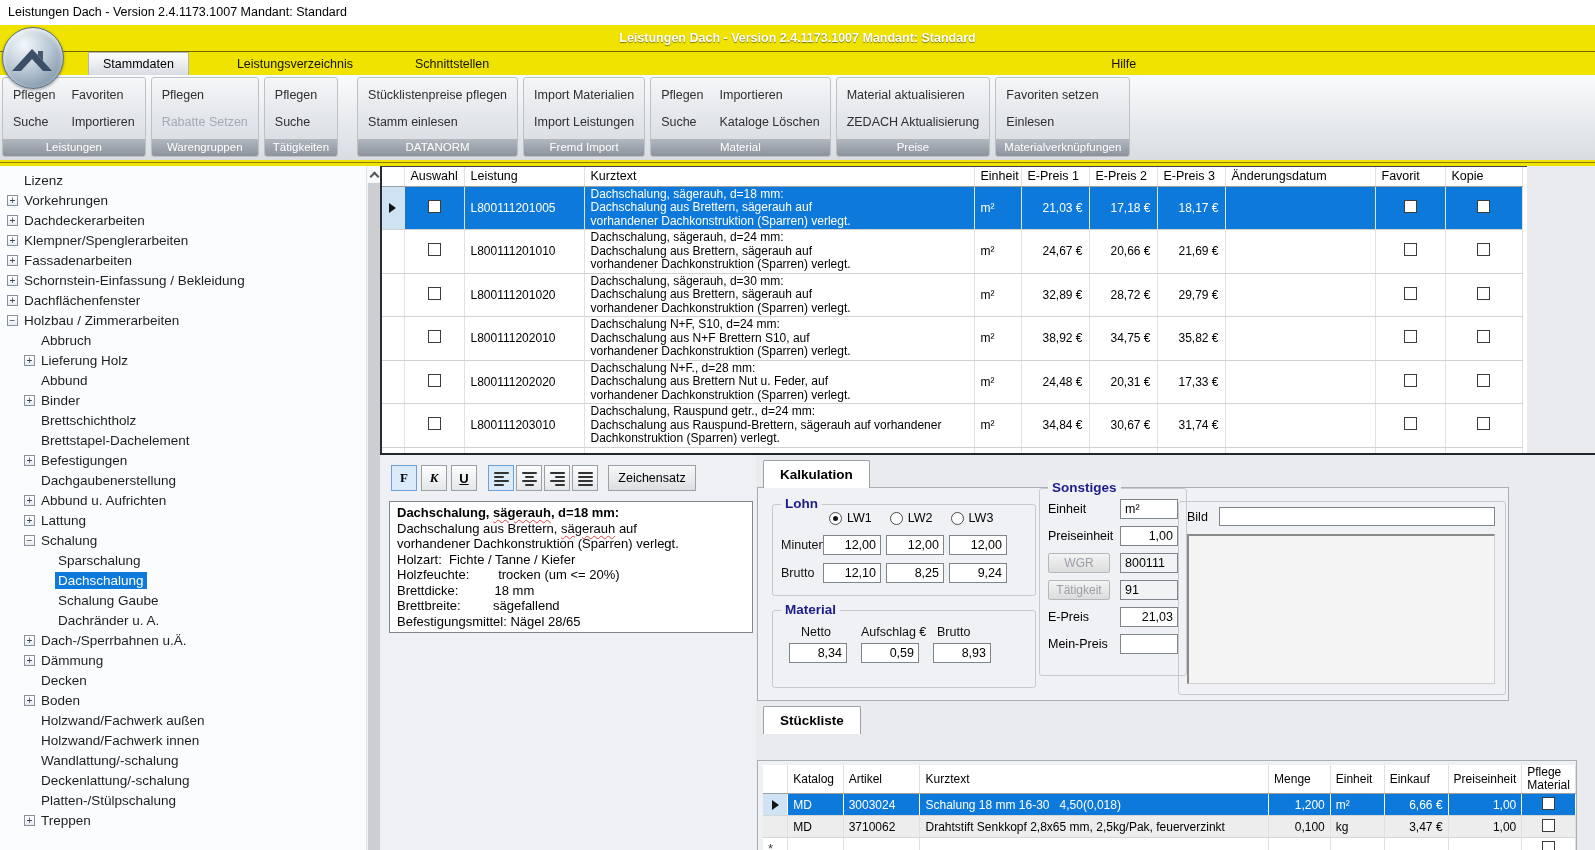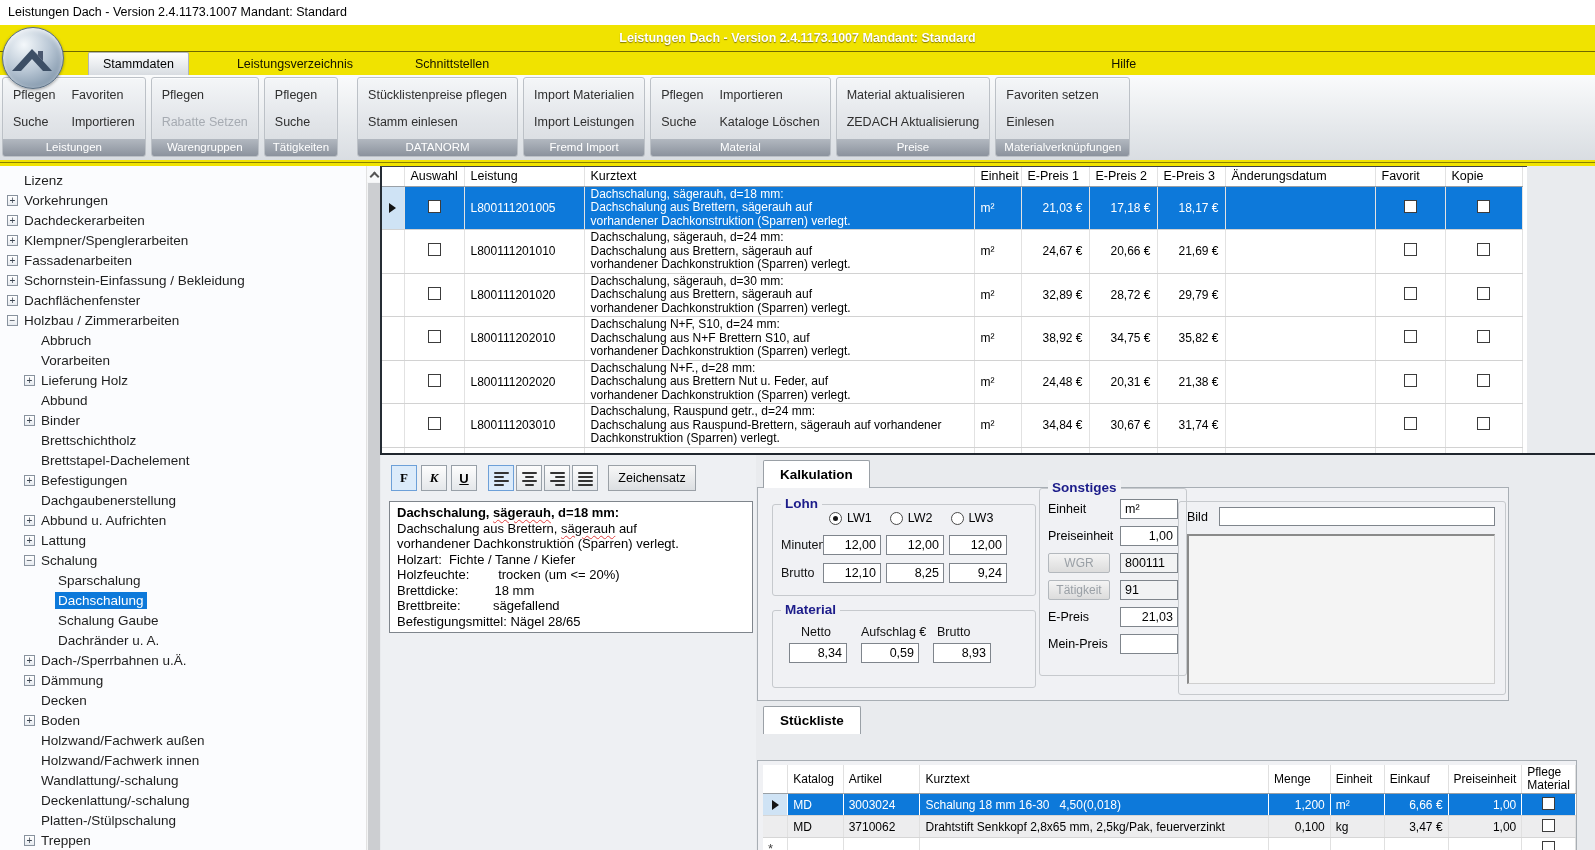--- a/index.html
+++ b/index.html
@@ -275,24 +275,20 @@
       </div>
       <div class="tree-item lvl0">
         <span class="expander">−</span>
         <span class="tree-label">Holzbau / Zimmerarbeiten</span>
       </div>
       <div class="tree-item lvl1">
         <span class="exp-spacer"></span>
         <span class="tree-label">Abbruch</span>
       </div>
       <div class="tree-item lvl1">
-        <span class="exp-spacer"></span>
-        <span class="tree-label">Vorarbeiten</span>
-      </div>
-      <div class="tree-item lvl1">
         <span class="expander">+</span>
         <span class="tree-label">Lieferung Holz</span>
       </div>
       <div class="tree-item lvl1">
         <span class="exp-spacer"></span>
         <span class="tree-label">Abbund</span>
       </div>
       <div class="tree-item lvl1">
         <span class="expander">+</span>
         <span class="tree-label">Binder</span>
@@ -484,21 +480,21 @@
           <tr>
             <td class="c-sel"></td>
             <td class="c-chk"><span class="checkbox"></span></td>
             <td class="c-code">L800111202020</td>
             <td class="c-kurz">Dachschalung N+F., d=28 mm:
 Dachschalung aus Brettern Nut u. Feder, auf
 vorhandener Dachkonstruktion (Sparren) verlegt.</td>
             <td class="c-unit">m²</td>
             <td class="c-price">24,48 €</td>
             <td class="c-price">20,31 €</td>
-            <td class="c-price">21,38 €</td>
+            <td class="c-price">17,33 €</td>
             <td class="c-date"></td>
             <td class="c-chk"><span class="checkbox"></span></td>
             <td class="c-chk"><span class="checkbox"></span></td>
           </tr>
           <tr>
             <td class="c-sel"></td>
             <td class="c-chk"><span class="checkbox"></span></td>
             <td class="c-code">L800111203010</td>
             <td class="c-kurz">Dachschalung, Rauspund getr., d=24 mm:
 Dachschalung aus Rauspund-Brettern, sägerauh auf vorhandener

